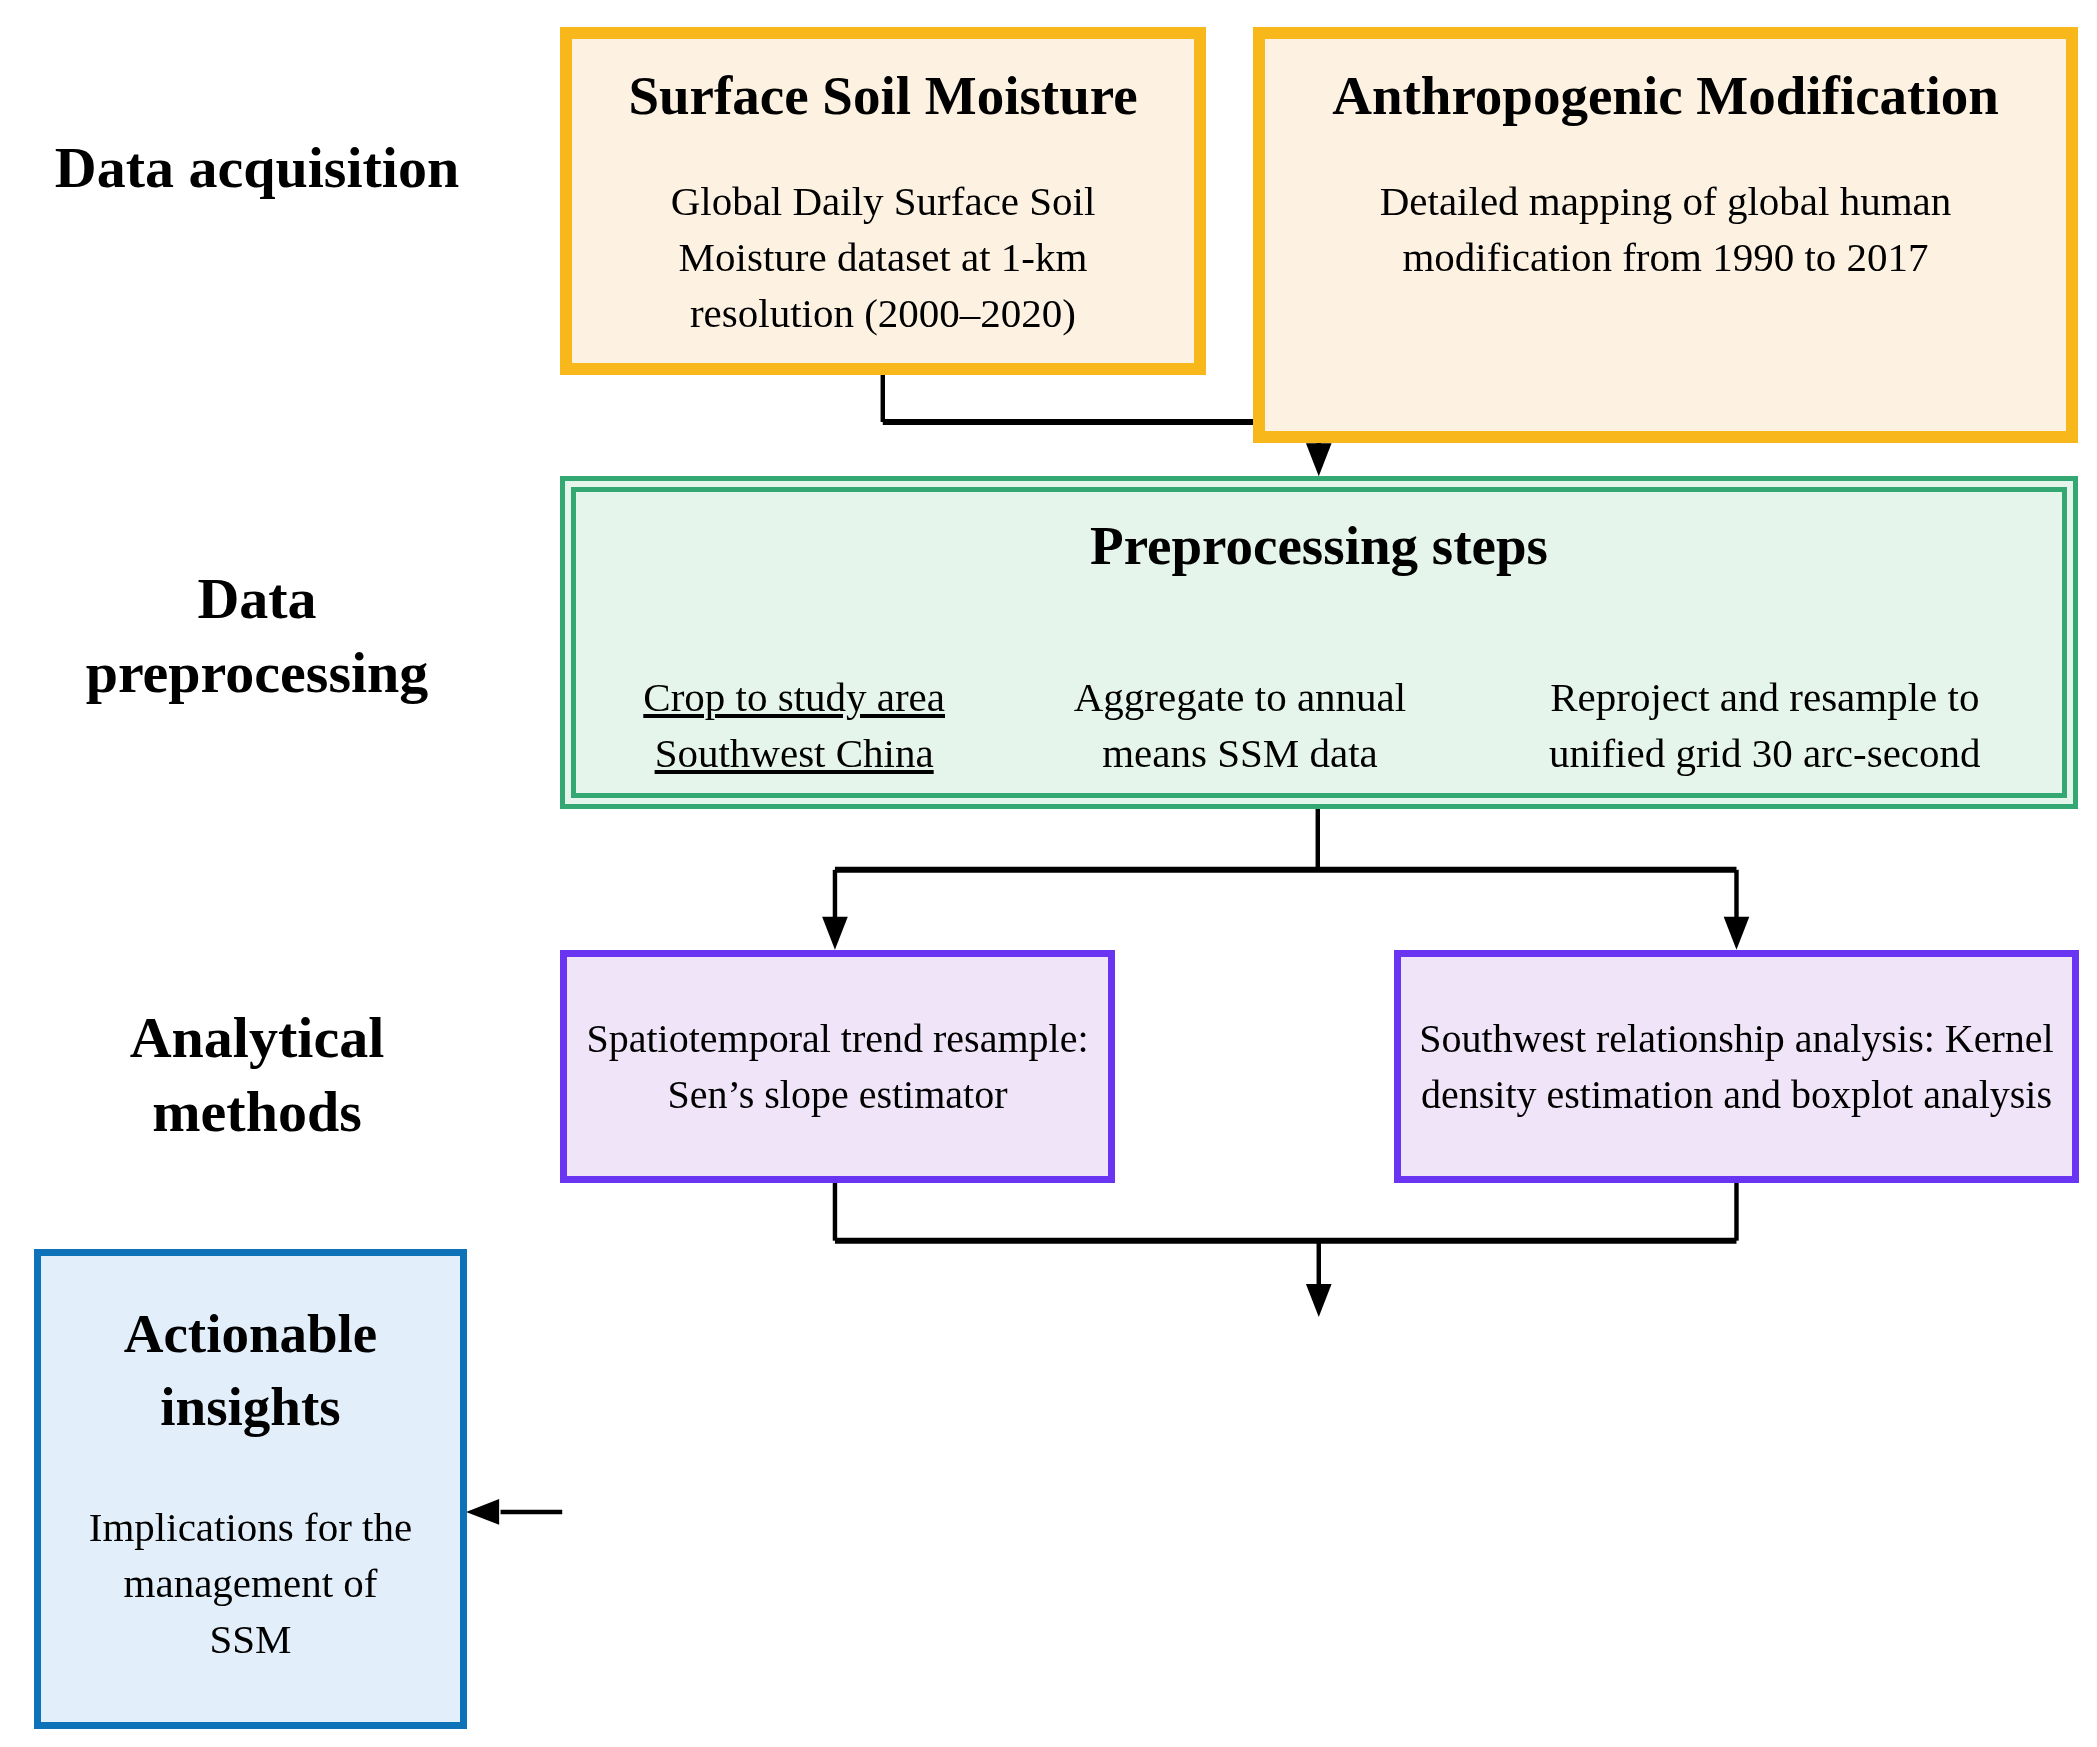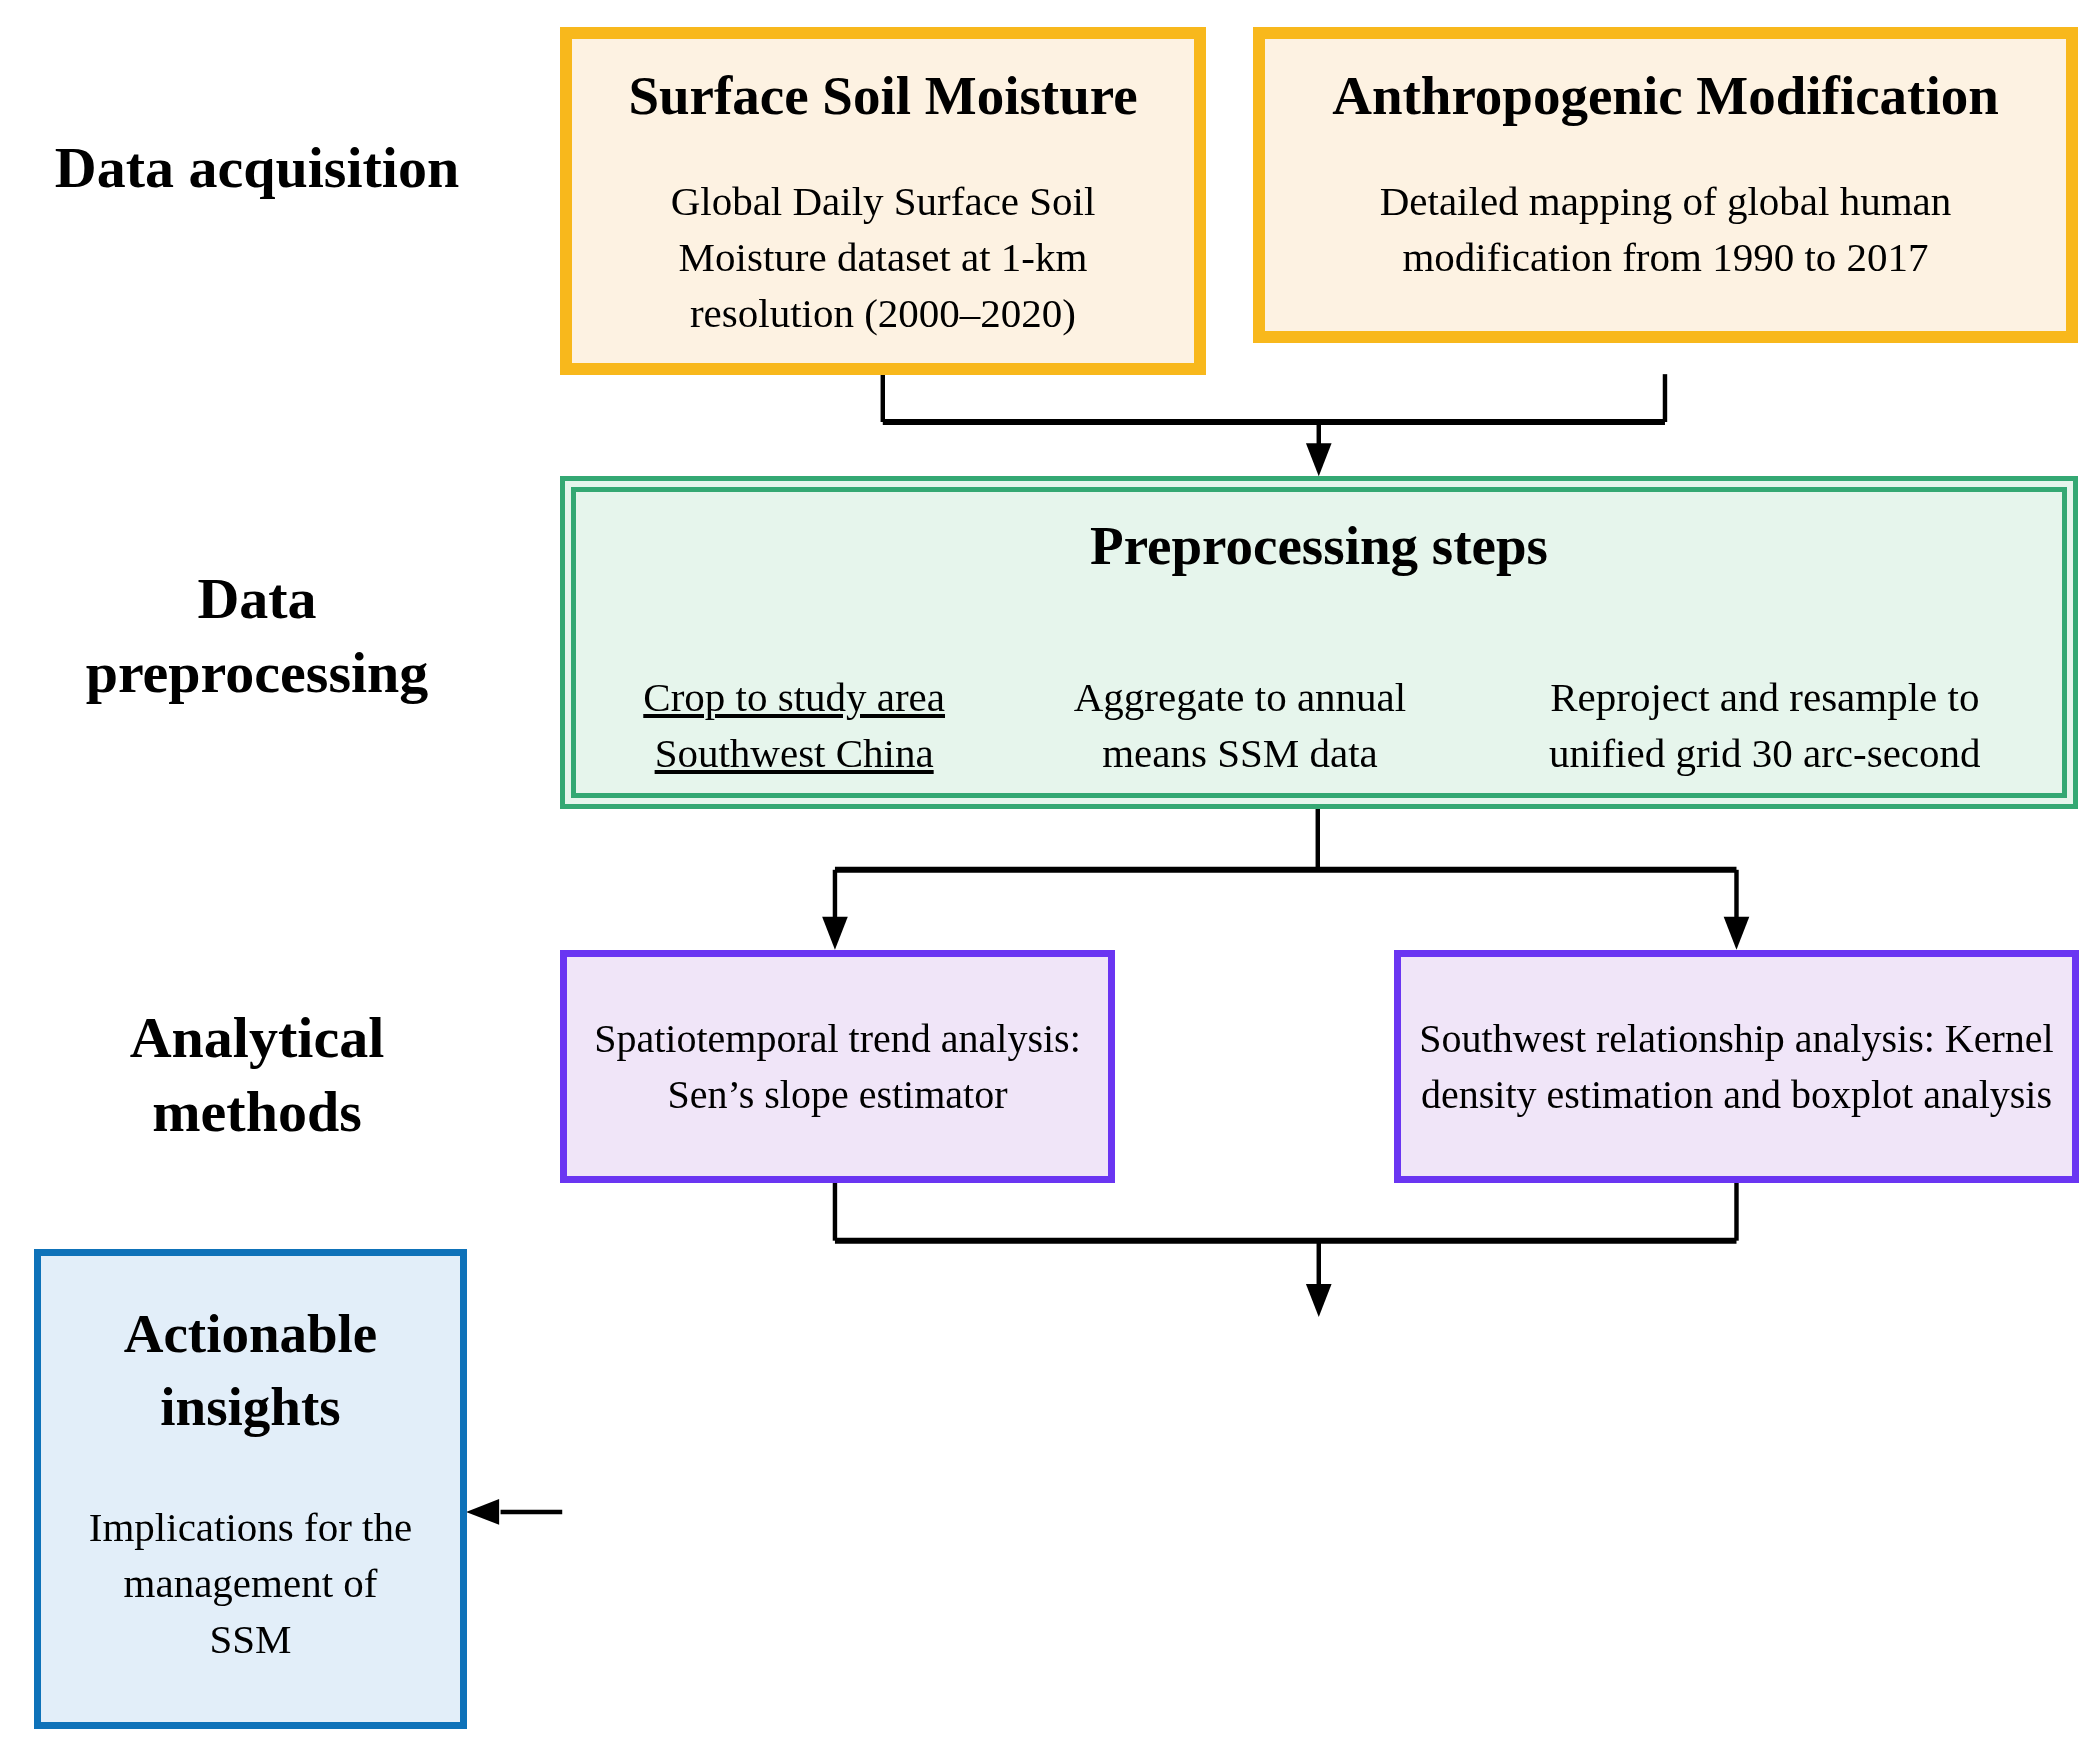--- a/index.html
+++ b/index.html
@@ -47,21 +47,21 @@
   
   .yellow {
     border: 12px solid #F8B81C;
     background: #FDF2E2;
     padding-top: 24px;
     align-items: center;
   }
   .yellow .box-body { margin-top: 45px; }
   #box-ssm   { left: 560px; top: 27px; width: 646px; height: 348px; }
   #box-ssm .box-body { max-width: 543px; }
-  #box-am    { left: 1253px; top: 27px; width: 825px; height: 316px; }
+  #box-am    { left: 1253px; top: 27px; width: 825px; height: 416px; }
   #box-am .box-body { max-width: 572px; }
   
   .green {
     border: 16.3px double #34A873;
     background: #E6F5EC;
     padding-top: 21px;
   }
   #box-preprocessing { left: 560px; top: 476px; width: 1518px; height: 333px; }
   
   .purple {
@@ -153,21 +153,21 @@
   <div class="box green" id="box-preprocessing">
     <div class="box-title">Preprocessing steps</div>
     <div class="col-row">
       <div class="col c1">Crop to study area Southwest China</div>
       <div class="col c2">Aggregate to annual means SSM data</div>
       <div class="col c3">Reproject and resample to unified grid 30 arc-second</div>
     </div>
   </div>
 
   <div class="box purple" id="box-trend">
-    <div class="box-body">Spatiotemporal trend analysis:</div>
+    <div class="box-body">Spatiotemporal trend resample:</div>
     <div class="box-body">Sen’s slope estimator</div>
   </div>
 
   <div class="box purple" id="box-bivariate">
     <div class="box-body">Southwest relationship analysis: Kernel density estimation and boxplot analysis</div>
   </div>
 
 
   <div class="box blue" id="box-insights">
     <div class="box-title">Actionable insights</div>

